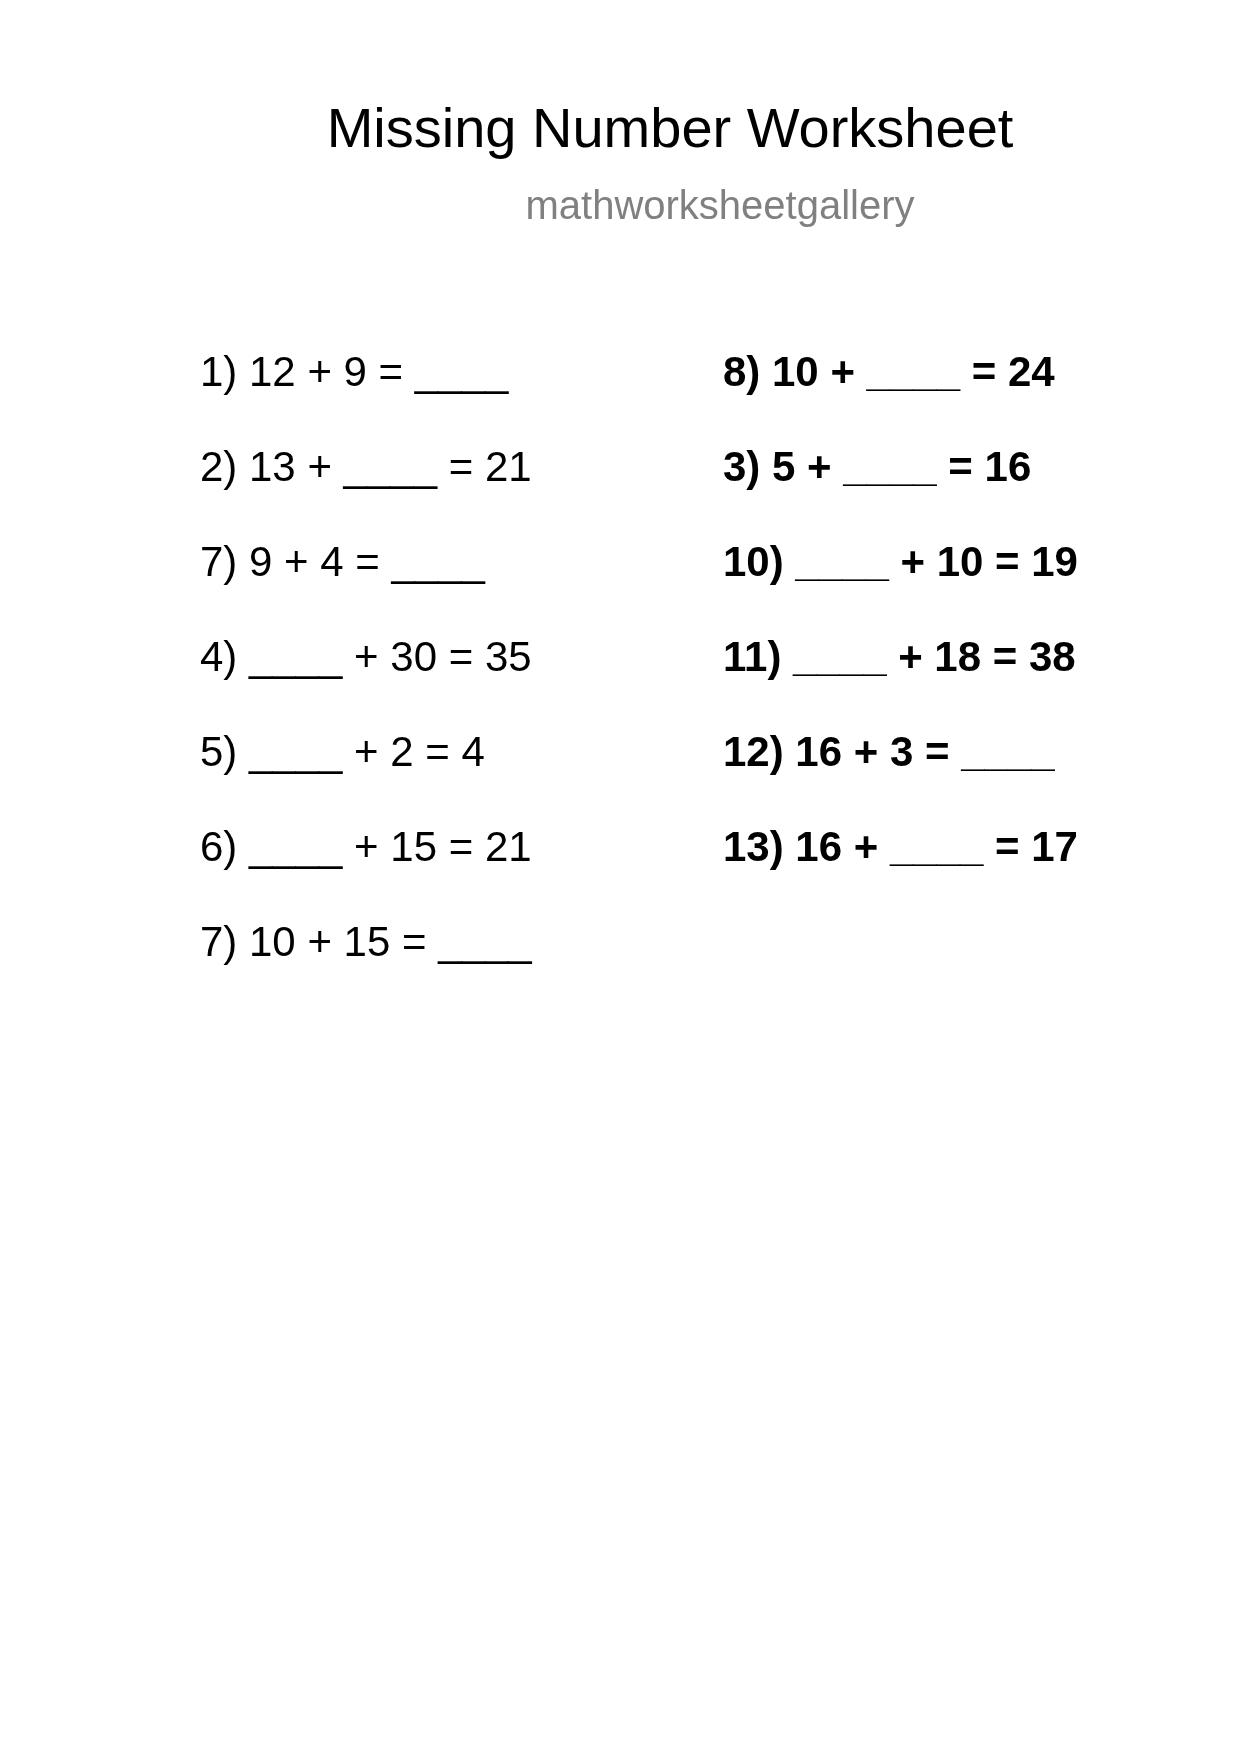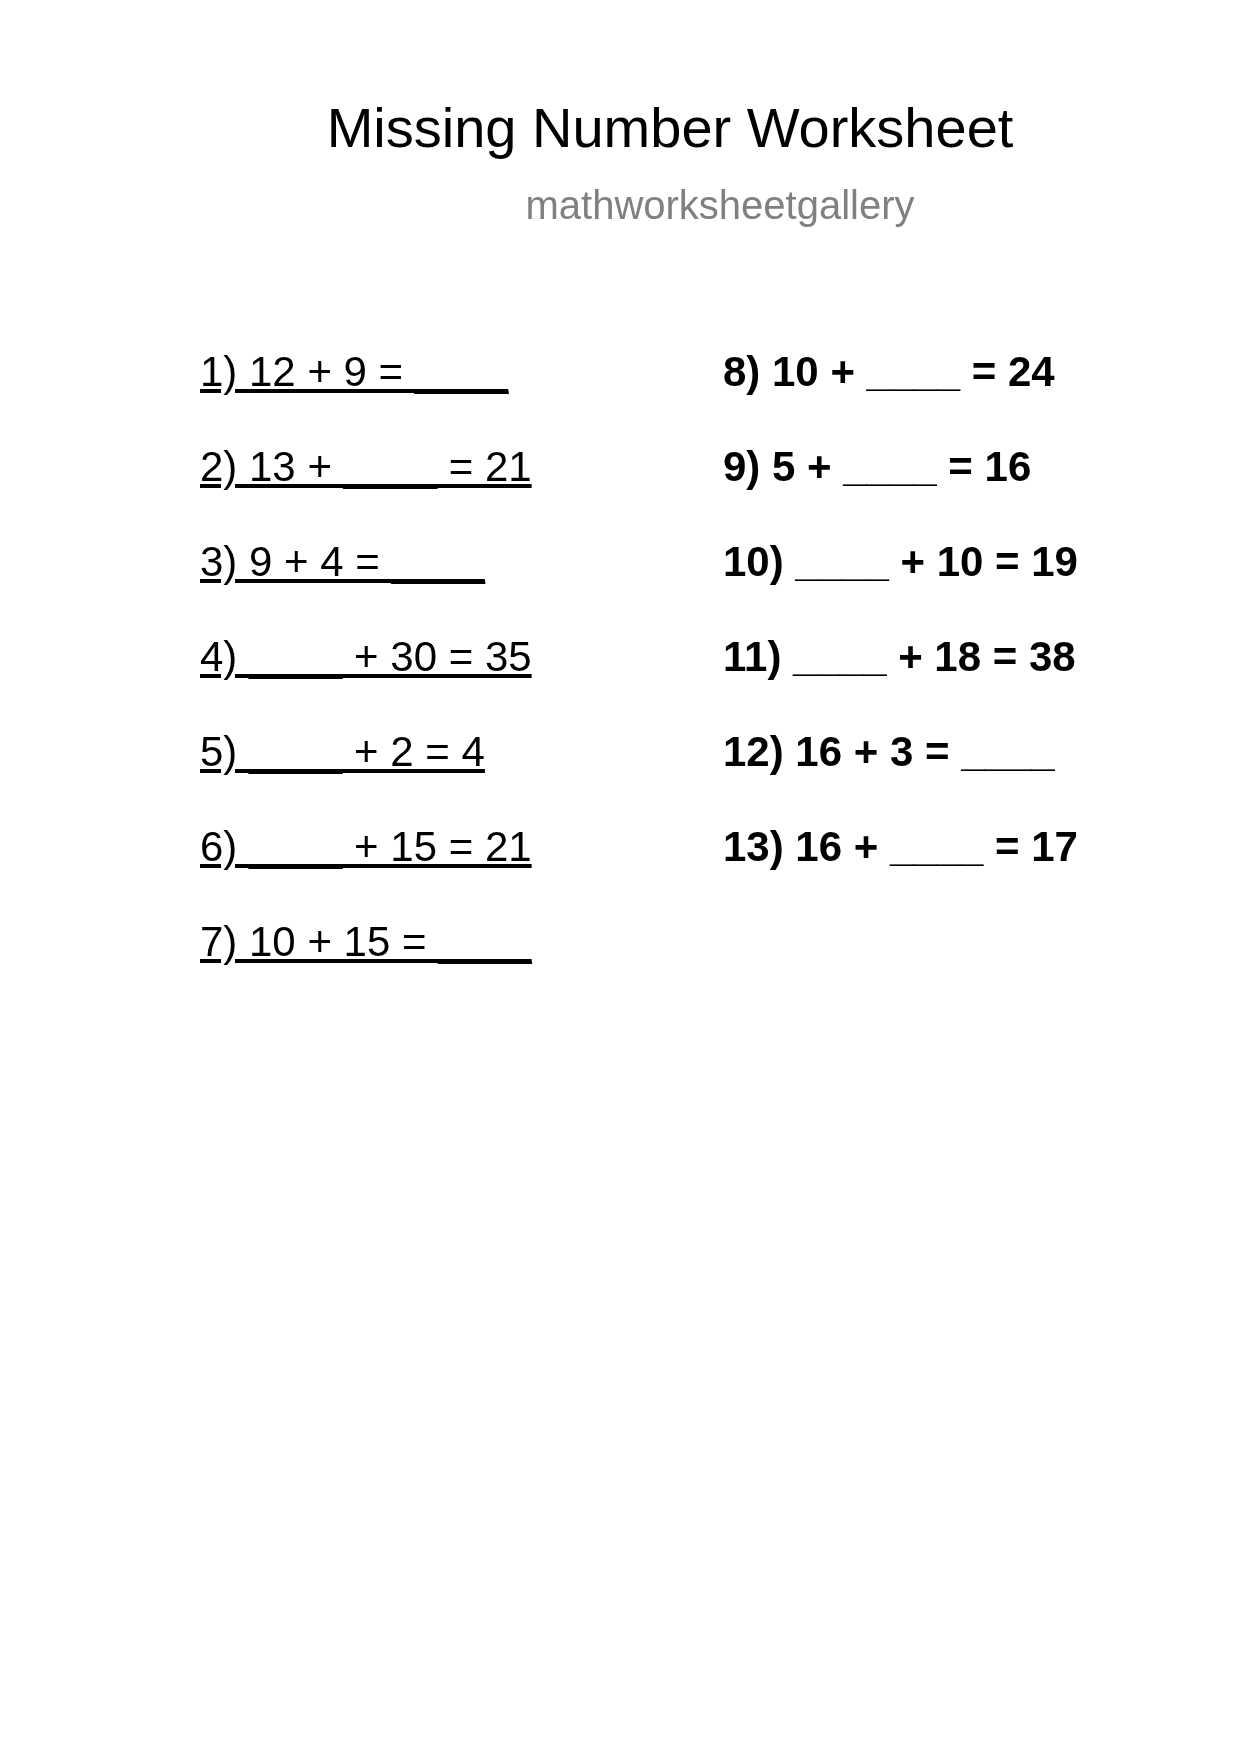--- a/index.html
+++ b/index.html
@@ -32,45 +32,45 @@
       width: 1440px;
       text-align: center;
       font-size: 40px;
       line-height: 46px;
       color: #808080;
     }
     .col {
       position: absolute;
       top: 348px;
     }
-    .col-left { left: 200px; text-decoration: underline; }
+    .col-left { left: 200px; }
     .col-right { left: 723px; font-weight: bold; }
     .problem {
       height: 95px;
       font-size: 42px;
       line-height: 48px;
       white-space: pre;
     }
   </style>
 </head>
 <body>
 
 <div class="title">Missing Number Worksheet</div>
 <div class="subtitle">mathworksheetgallery</div>
 
 <div class="col col-left">
   <div class="problem">1) 12 + 9 = ____</div>
   <div class="problem">2) 13 + ____ = 21</div>
-  <div class="problem">3) 9 + 4 = ____</div>
+  <div class="problem">7) 9 + 4 = ____</div>
   <div class="problem">4) ____ + 30 = 35</div>
   <div class="problem">5) ____ + 2 = 4</div>
   <div class="problem">6) ____ + 15 = 21</div>
   <div class="problem">7) 10 + 15 = ____</div>
 </div>
 
 <div class="col col-right">
   <div class="problem">8) 10 + ____ = 24</div>
-  <div class="problem">9) 5 + ____ = 16</div>
+  <div class="problem">3) 5 + ____ = 16</div>
   <div class="problem">10) ____ + 10 = 19</div>
   <div class="problem">11) ____ + 18 = 38</div>
   <div class="problem">12) 16 + 3 = ____</div>
   <div class="problem">13) 16 + ____ = 17</div>
 </div>
 
 </body></html>

